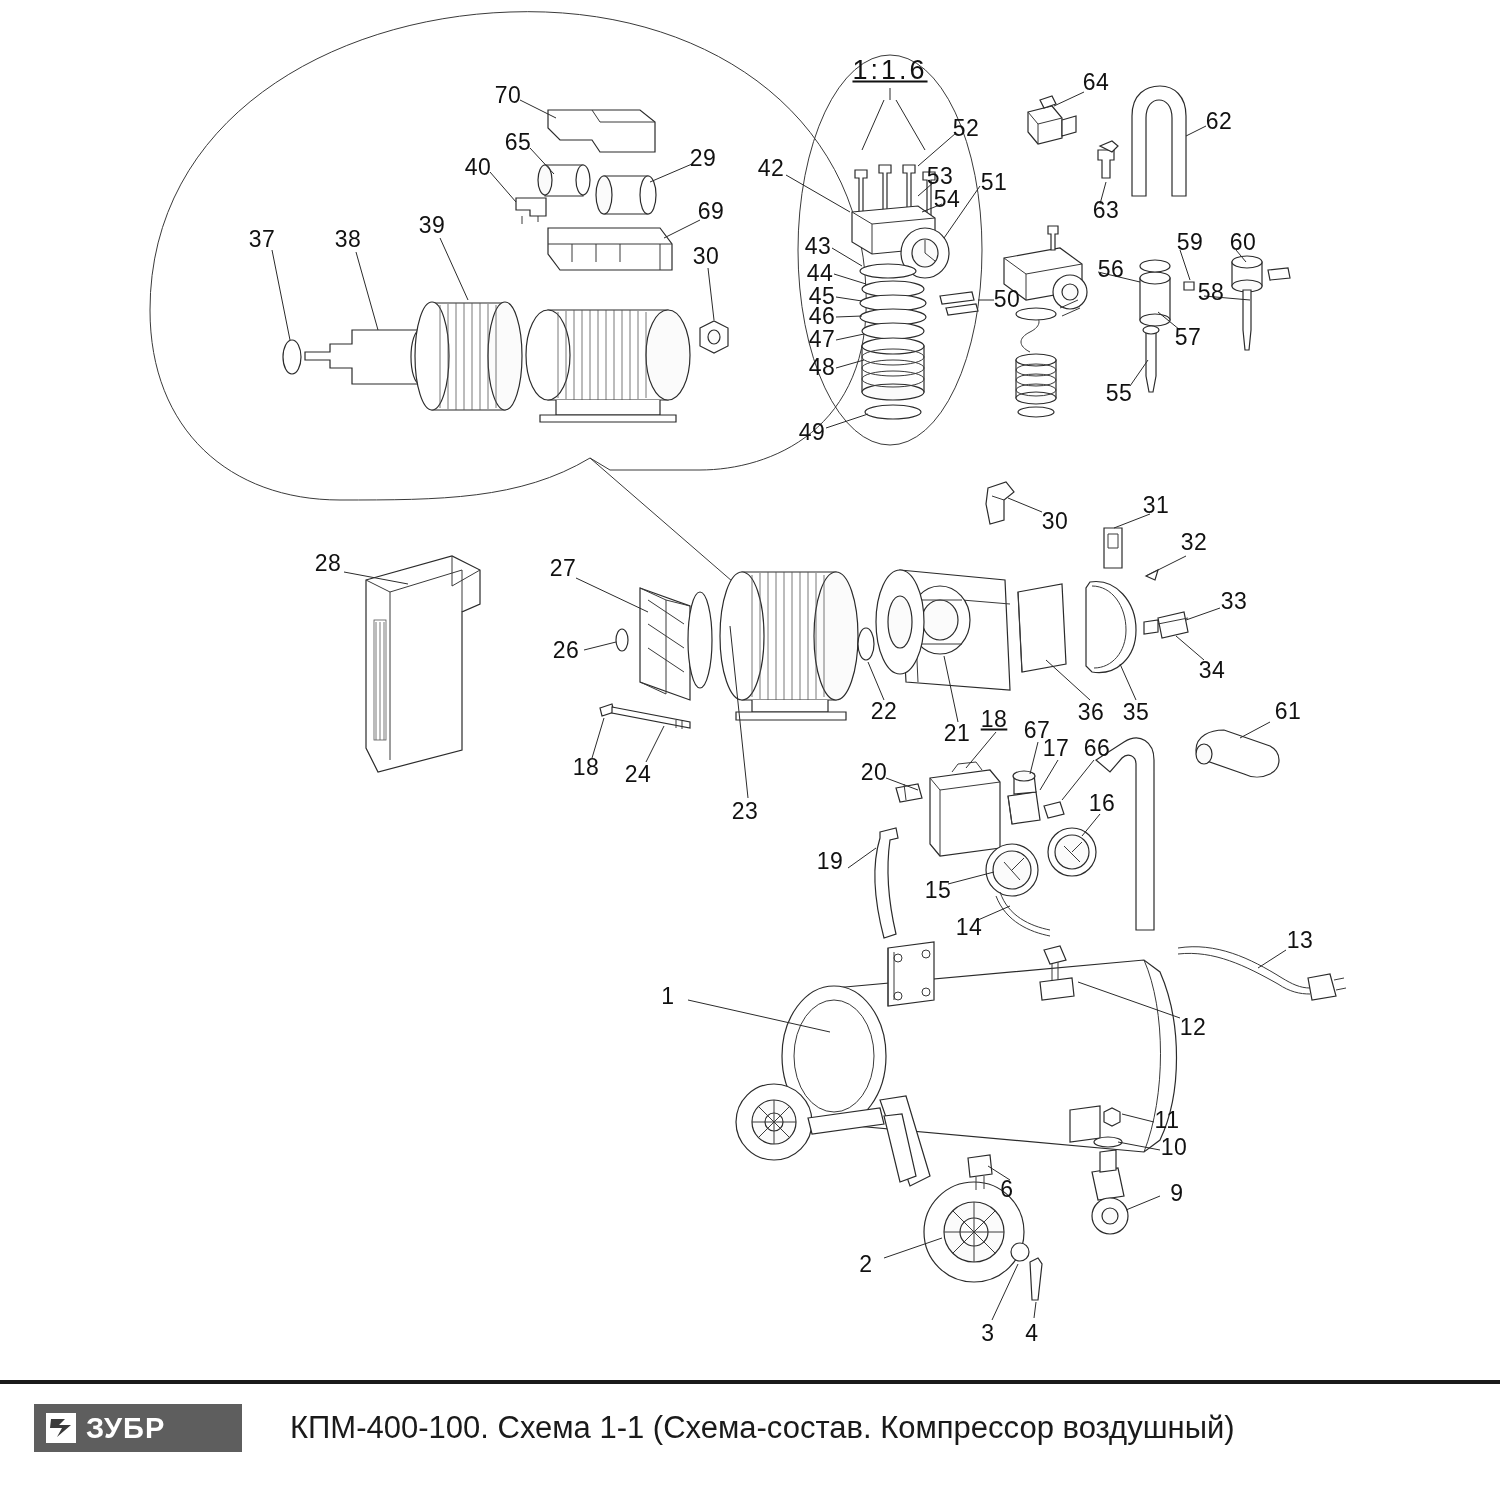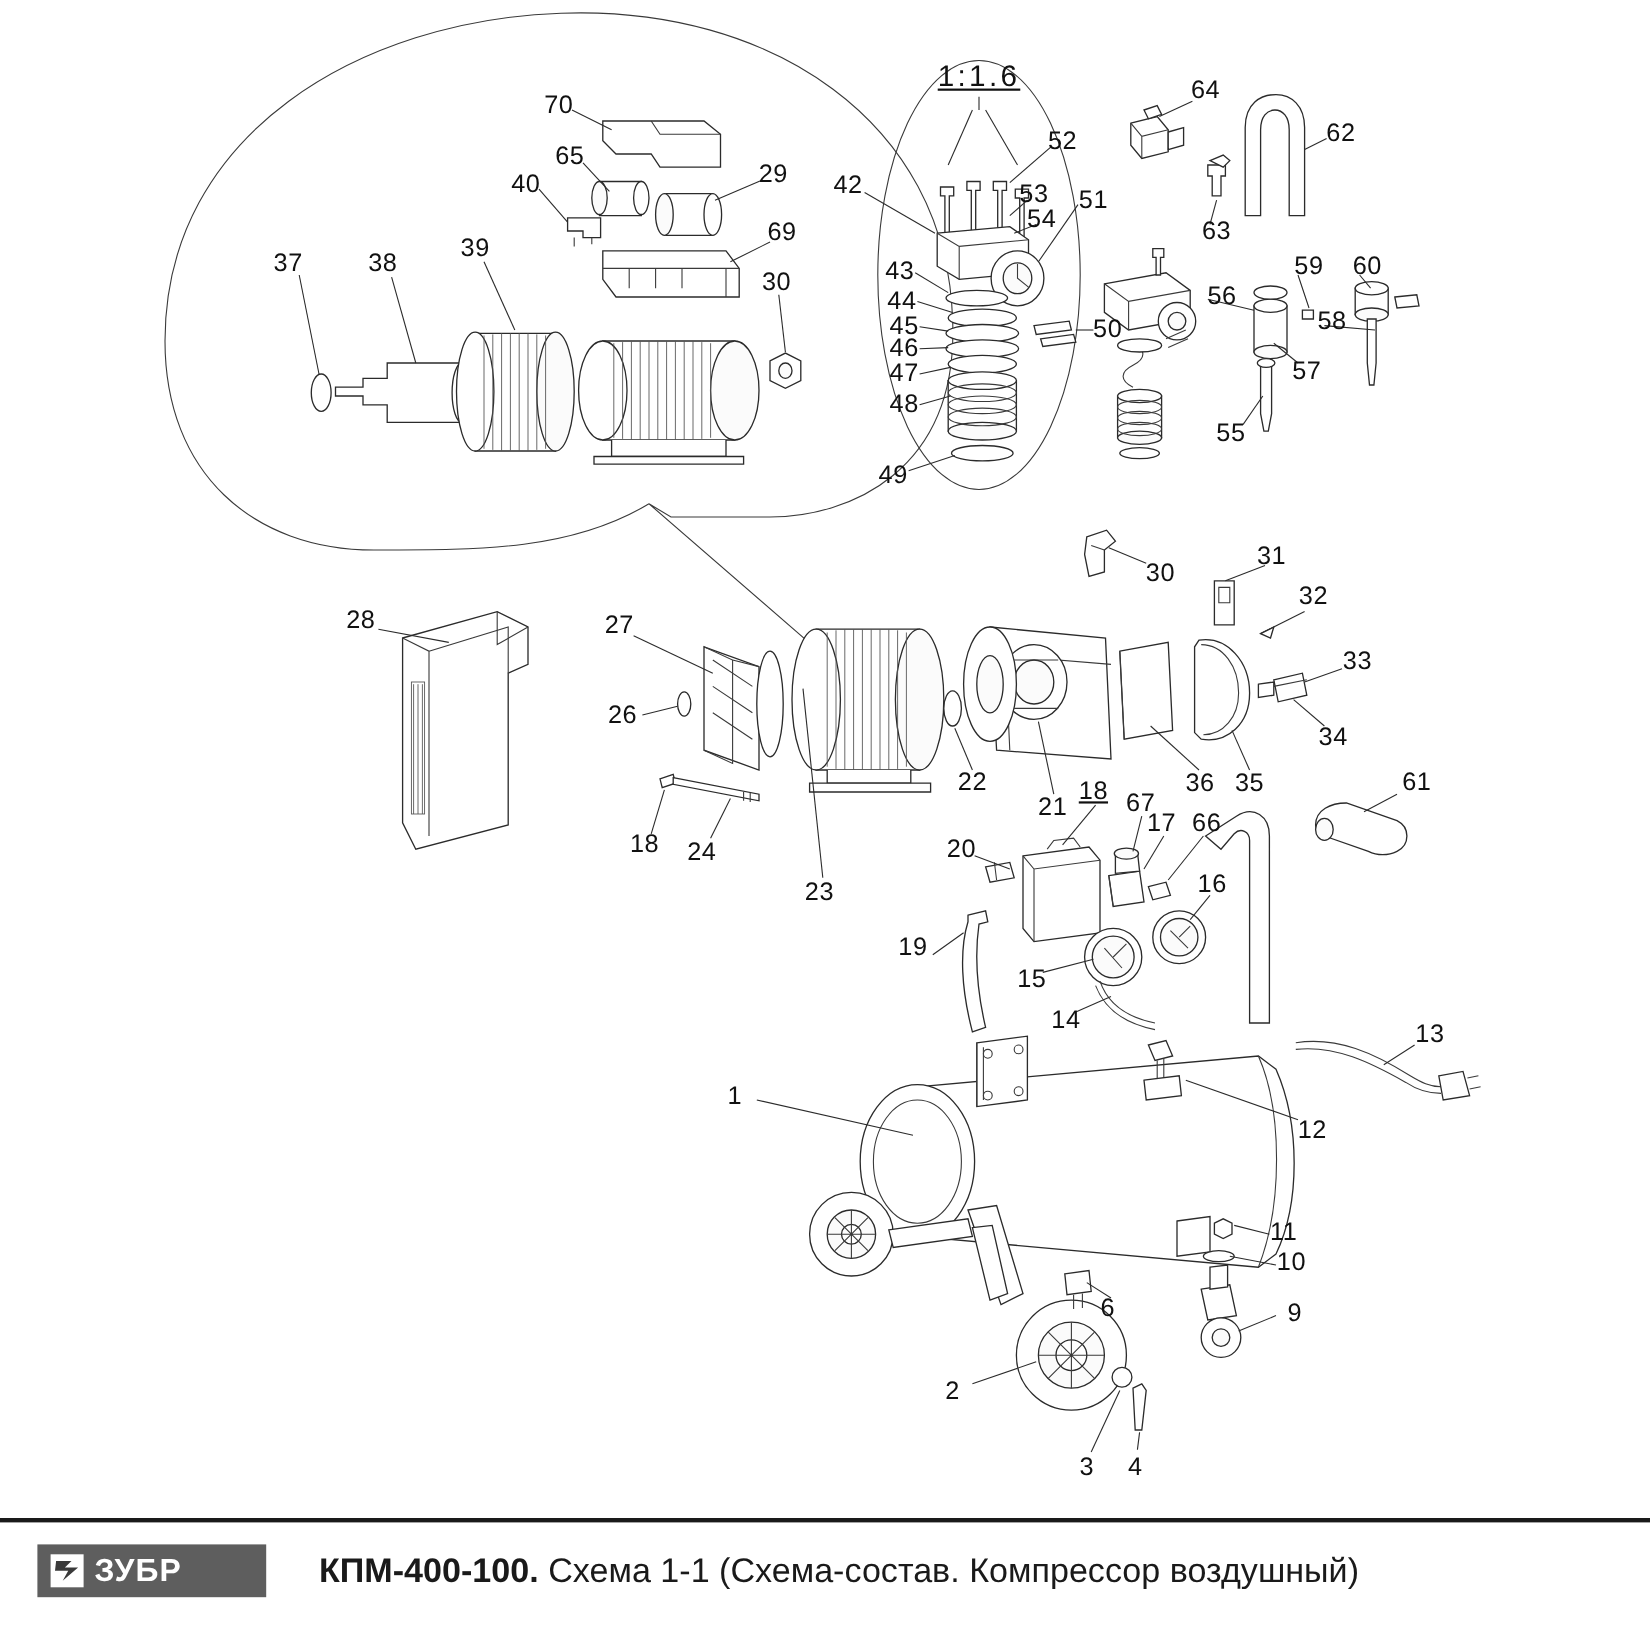--- a/index.html
+++ b/index.html
@@ -98,21 +98,21 @@
     letter-spacing: 1px;
     font-family: "Liberation Sans", sans-serif;
   }
   #footer-caption {
     margin-left: 48px;
     font-size: 31px;
     color: #1a1a1a;
     white-space: nowrap;
   }
   #footer-caption .model {
-    font-weight: bold;
+    font-weight: normal;
   }
   #footer-caption .sub {
     font-weight: normal;
   }
   .thin { stroke: #3a3a3a; stroke-width: 1; fill: none; }
   .leader { stroke: #2b2b2b; stroke-width: 1; fill: none; }
   .part { stroke: #2b2b2b; stroke-width: 1.2; fill: #ffffff; }
   .part-l { stroke: #2b2b2b; stroke-width: 1.2; fill: #fbfbfb; }
   .hatch { stroke: #555; stroke-width: 0.8; fill: none; }
 </style>

